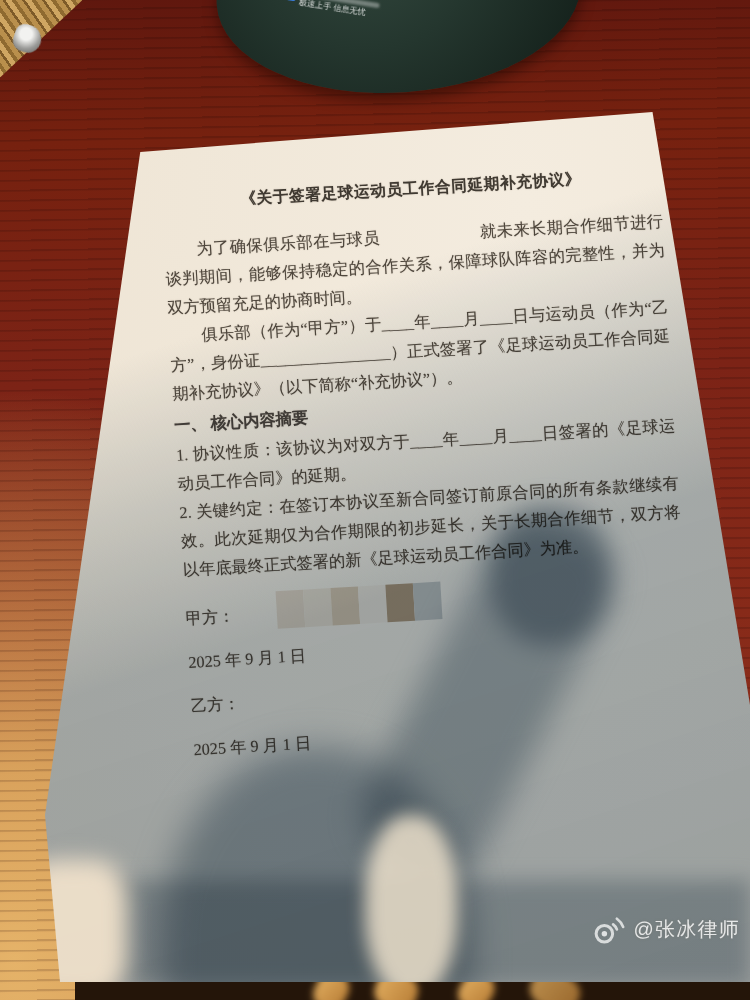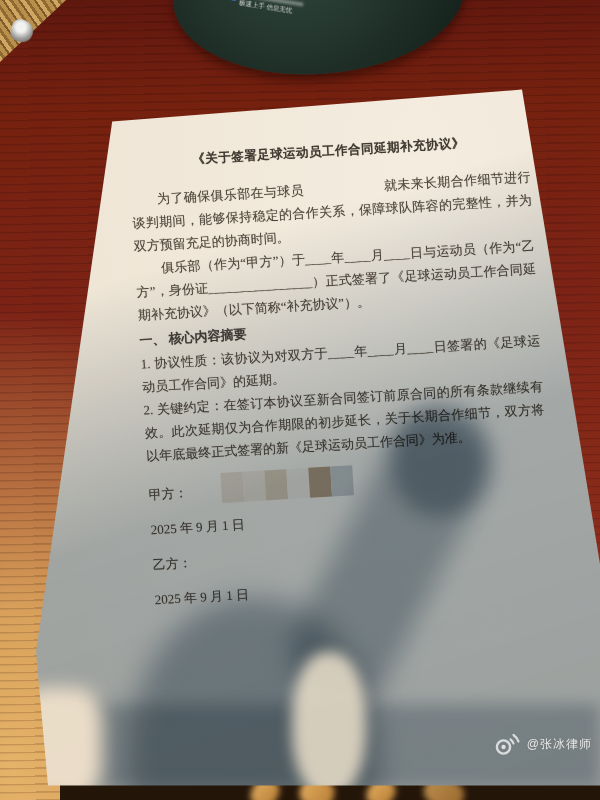--- a/index.html
+++ b/index.html
@@ -89,21 +89,21 @@
   .shadow-band{left:0;top:704px;width:600px;height:84px;
     background:rgba(118,138,152,.45);filter:blur(8px);}
   .light-gap{position:absolute;left:292px;top:652px;width:74px;height:146px;border-radius:45%;
     background:rgba(236,224,203,.85);filter:blur(7px);pointer-events:none;}
   .lit-corner{position:absolute;left:16px;top:688px;width:86px;height:112px;border-radius:30%;
     background:rgba(240,226,203,.95);filter:blur(9px);pointer-events:none;}
   
   .watermark{
     position:absolute;right:8px;top:732px;display:flex;align-items:center;gap:6px;
     color:rgba(255,255,255,.82);font-family:"Liberation Sans",sans-serif;
-    font-size:12px;letter-spacing:1px;z-index:9;
+    font-size:16px;letter-spacing:1px;z-index:9;
     text-shadow:0 0 2px rgba(120,110,95,.35);
   }
   .wm-icon{width:27px;height:24px;opacity:.85;}
 </style>
 </head>
 <body>
 
 <div class="scene">
 
   <div class="grain"></div>

